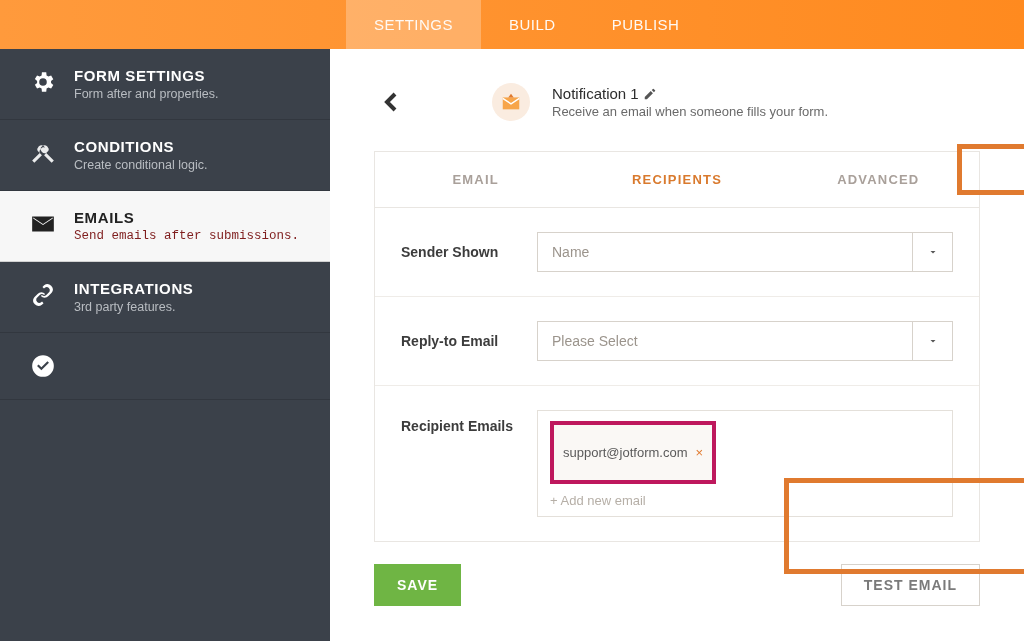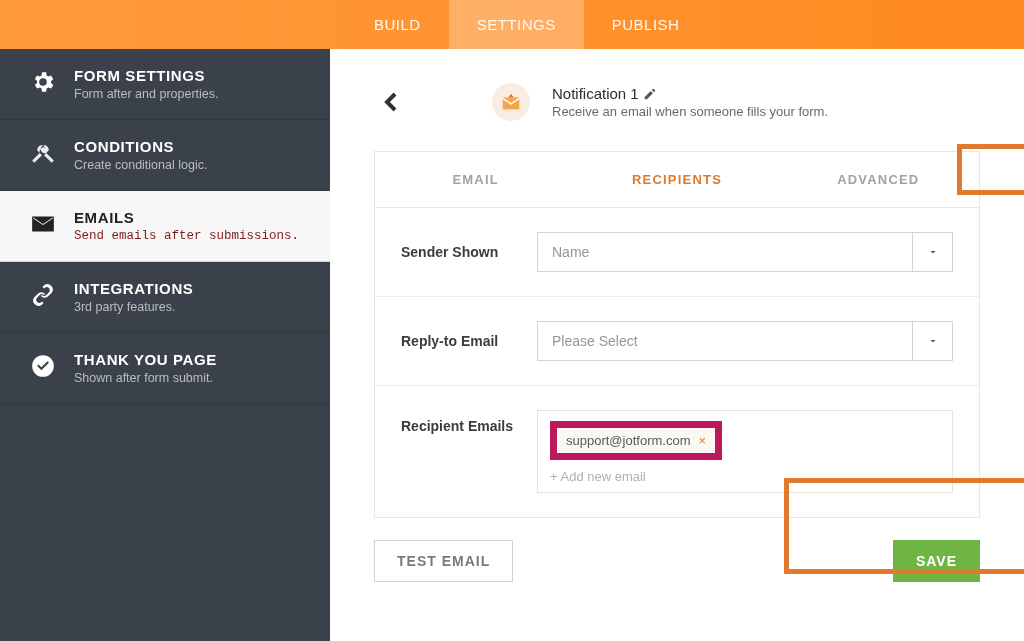--- a/index.html
+++ b/index.html
@@ -82,22 +82,22 @@
 }
 .select .arrow-cell {
   width:40px; height:100%; border-left:1px solid #d7d2cb; display:flex; align-items:center; justify-content:center;
 }
 .select .arrow-cell svg{ width:12px; height:12px; color:#575757;}
 
 .recipient-box {
   flex:1; border:1px solid #e4e0da; padding:10px 12px 8px 12px;
 }
 .chip {
-  display:inline-flex; align-items:center; gap:8px; border:7px solid #be185d; background:#faf8f5;
-  padding:5px 9px; font-size:13px; color:#5a5a5a;
+  display:inline-flex; align-items:center; gap:8px; border:4px solid #be185d; background:#faf8f5;
+  padding:20px 9px; font-size:13px; color:#5a5a5a;
 }
 .chip .x { color:#e07a2f; font-size:13px; cursor:pointer; }
 .add-email { margin-top:9px; font-size:13px; color:#b6afa7; cursor:pointer; }
 
 .recipient-highlight {
   position:absolute; border:5px solid #e07a2f; pointer-events:none;
   left: 454px; top: 429px; width: 524px; height: 96px;
 }
 
 .footer-row { display:flex; justify-content:space-between; margin-top: 22px; }
@@ -108,22 +108,22 @@
 .btn.primary { background:#6fb544; border-color:#6fb544; color:#fff; }
 
 svg { display:block; }
 </style>
 </head>
 <body>
 
 <div class="topbar">
   <div class="spacer-left"></div>
   <div class="tabs">
+    <div class="tab active">SETTINGS</div>
     <div class="tab">BUILD</div>
-    <div class="tab active">SETTINGS</div>
     <div class="tab">PUBLISH</div>
   </div>
 </div>
 
 <div class="body">
 
   <div class="sidebar">
     <div class="side-item">
       <div class="icon">
         <svg viewBox="0 0 24 24" width="26" height="26" fill="currentColor">
@@ -170,24 +170,20 @@
         <div class="title">INTEGRATIONS</div>
         <div class="sub">3rd party features.</div>
       </div>
     </div>
 
     <div class="side-item">
       <div class="icon">
         <svg viewBox="0 0 24 24" width="26" height="26" fill="currentColor">
             <path d="M12 2a10 10 0 1010 10A10 10 0 0012 2zm-1.5 14l-4-4 1.4-1.4 2.6 2.6 5.6-5.6L17.5 9z"></path>
           </svg>
-      </div>
-      <div class="text">
-        <div class="title">THANK YOU PAGE</div>
-        <div class="sub">Shown after form submit.</div>
       </div>
     </div>
   </div>
 
   <div class="main">
 
     <div class="header-row">
       <div class="back-chevron">
         <svg viewBox="0 0 24 24" width="24" height="24" fill="none" stroke="currentColor" stroke-width="4">
             <polyline points="15 4 7 12 15 20"></polyline>
@@ -255,21 +251,21 @@
               <span class="x">×</span>
             </span>
             <div class="add-email">+ Add new email</div>
           </div>
         </div>
 
       </div>
     </div>
 
     <div class="footer-row">
+      <button class="btn primary">SAVE</button>
       <button class="btn">TEST EMAIL</button>
-      <button class="btn primary">SAVE</button>
     </div>
 
     <div class="tab-highlight recipients"></div>
     <div class="recipient-highlight"></div>
 
   </div>
 </div>
 
 </body></html>

